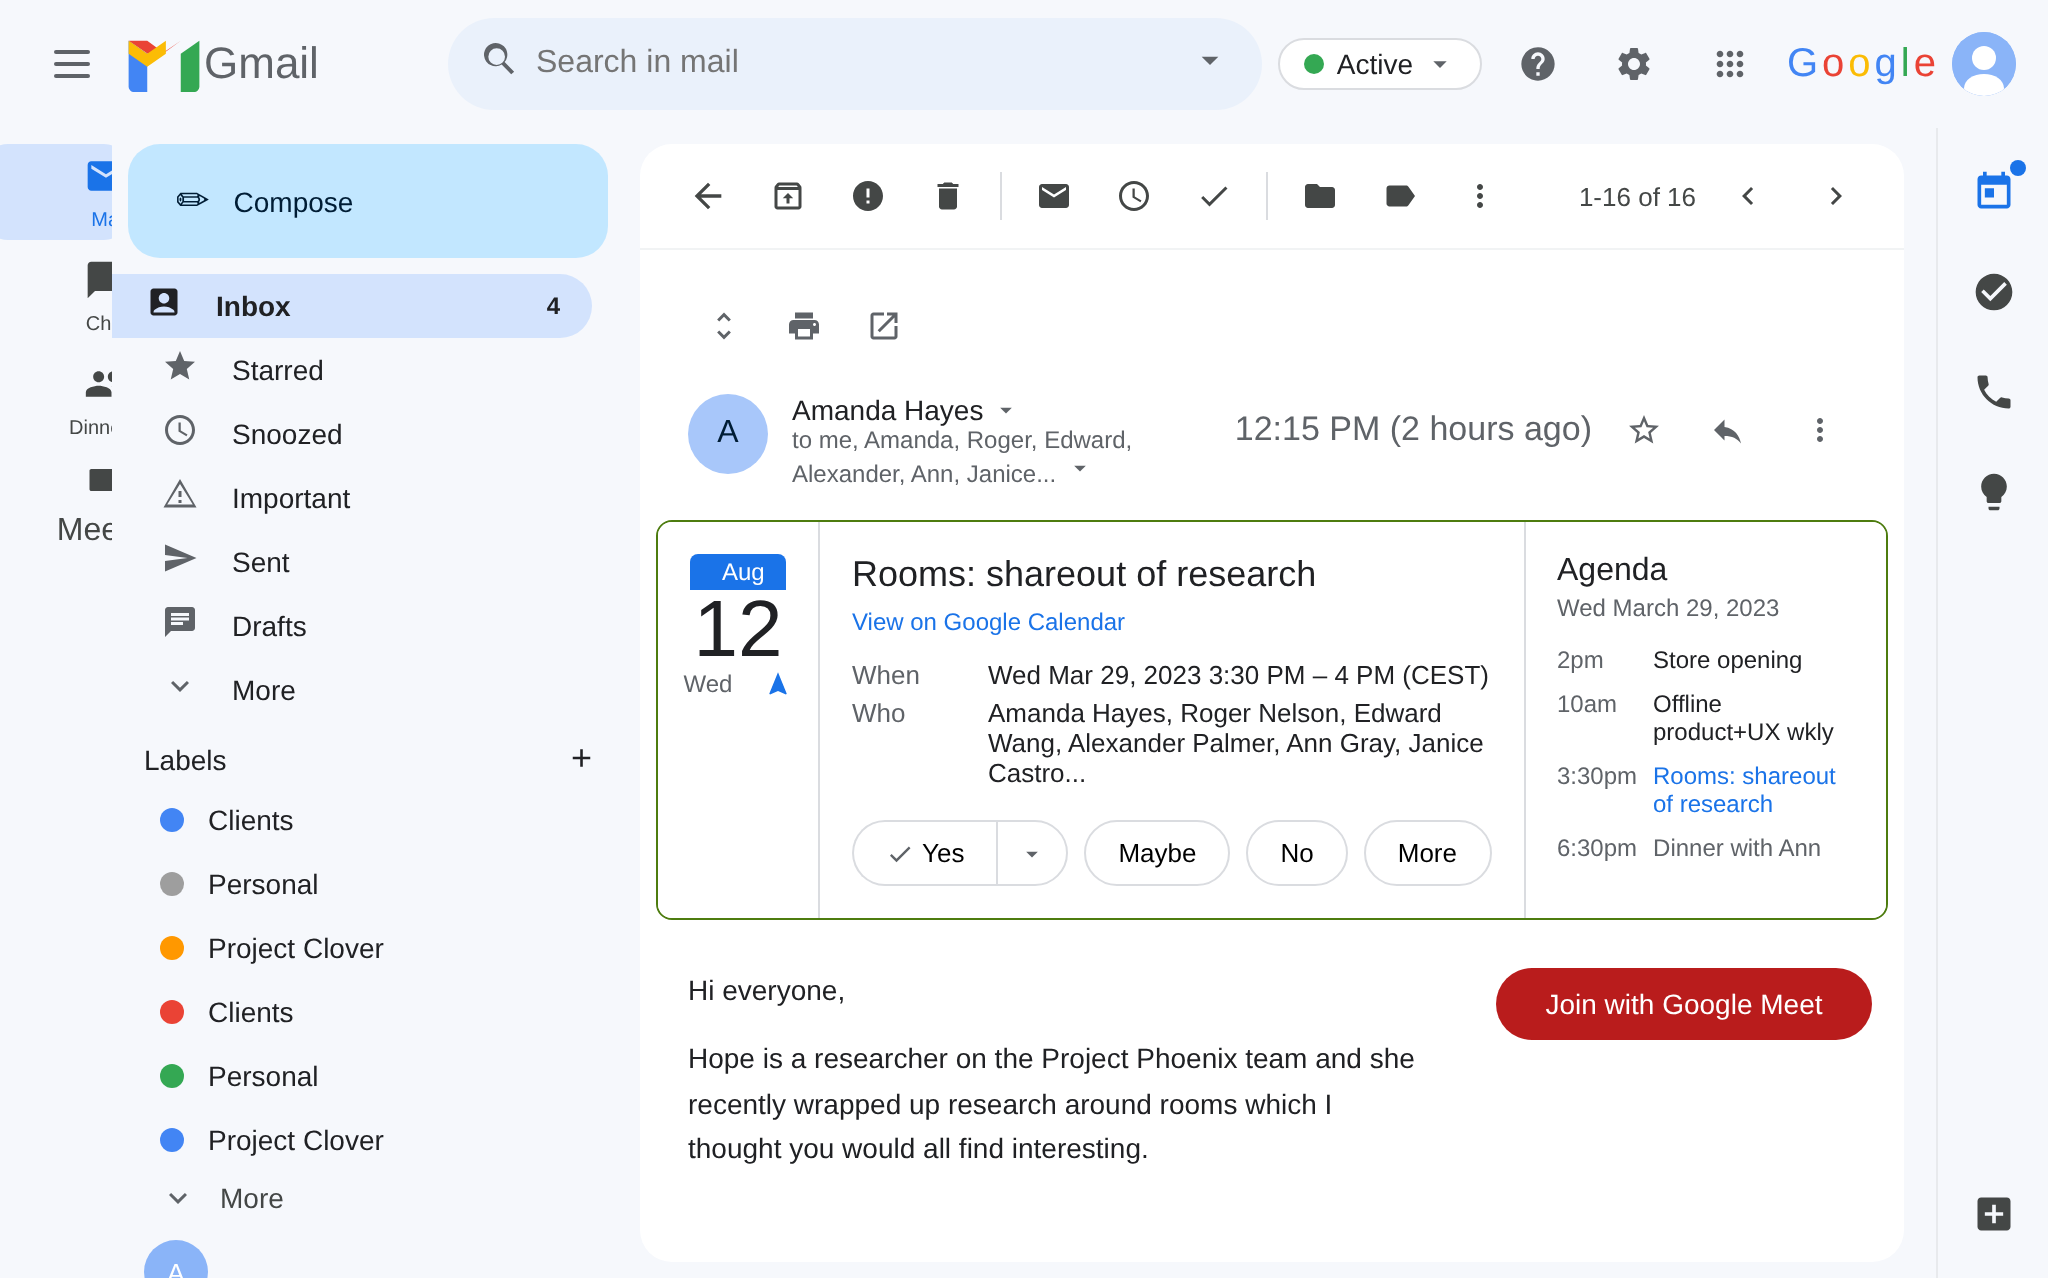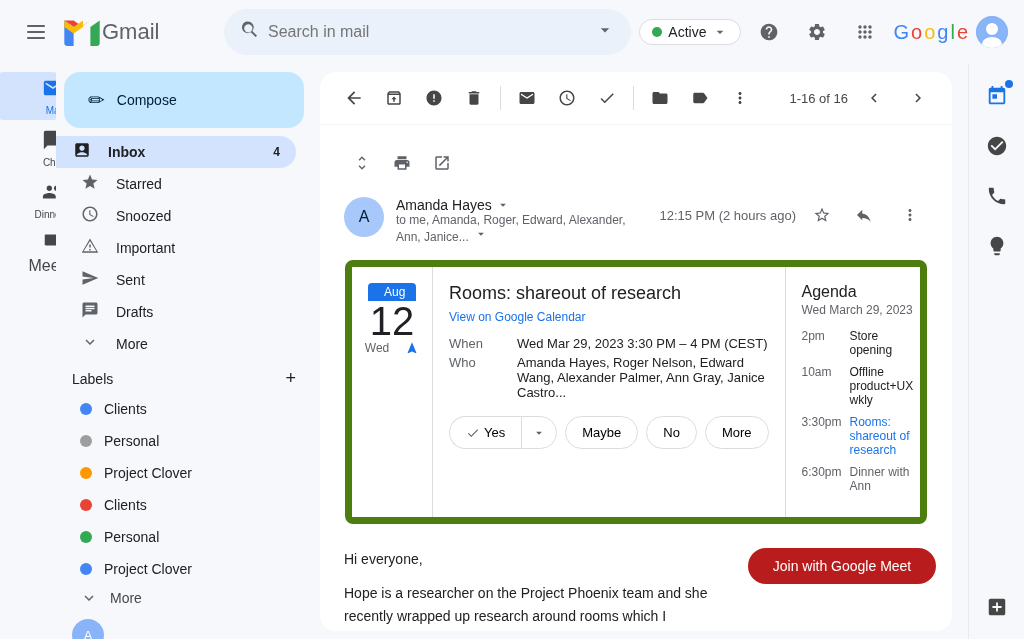--- a/index.html
+++ b/index.html
@@ -53,24 +53,24 @@
     .email-subject { padding: 16px 24px 8px 24px; font-size: 20px; font-weight: 400; display: flex; align-items: flex-start; gap: 8px; }
     .email-subject-text { flex: 1; line-height: 1.4; }
     .subject-actions { display: flex; gap: 4px; margin-top: 4px; }
 
     .email-body { flex: 1; overflow-y: auto; padding: 0; }
     .email-sender-row { display: flex; align-items: flex-start; padding: 8px 24px; gap: 12px; }
     .sender-avatar { width: 40px; height: 40px; border-radius: 50%; background: #a8c7fa; display: flex; align-items: center; justify-content: center; color: #001d35; font-weight: 500; font-size: 16px; flex-shrink: 0; }
     .sender-info { flex: 1; }
     .sender-name { font-weight: 500; font-size: 14px; }
     .sender-meta { font-size: 12px; color: #5f6368; }
-    .sender-time { font-size: 13px; color: #5f6368; margin-left: auto; display: flex; align-items: center; gap: 8px; }
-
-    
-    .calendar-card { margin: 8px 25px; border: 7px solid #4d7c0f; border-radius: 8px; display: flex; overflow: hidden; }
+    .sender-time { font-size: 17px; color: #5f6368; margin-left: auto; display: flex; align-items: center; gap: 8px; }
+
+    
+    .calendar-card { margin: 8px 8px; border: 1px solid #4d7c0f; border-radius: 8px; display: flex; overflow: hidden; }
     .calendar-card-left { background: white; padding: 16px; display: flex; flex-direction: column; align-items: center; min-width: 80px; }
     .cal-month { background: #1a73e8; color: white; font-size: 12px; font-weight: 500; text-align: center; border-radius: 4px 4px 0 0; padding: 2px 16px; width: 100%; text-align: center; }
     .cal-day { font-size: 40px; font-weight: 300; color: #202124; line-height: 1; }
     .cal-weekday { font-size: 12px; color: #5f6368; display: flex; align-items: center; gap: 16px; }
     .calendar-card-middle { flex: 1; padding: 16px; border-left: 1px solid #dadce0; }
     .cal-title { font-size: 18px; font-weight: 400; margin-bottom: 4px; }
     .cal-link { color: #1a73e8; font-size: 12px; text-decoration: none; cursor: pointer; }
     .cal-detail { display: grid; grid-template-columns: 60px 1fr; gap: 4px 8px; margin-top: 12px; font-size: 13px; }
     .cal-label { color: #5f6368; }
     .rsvp-buttons { display: flex; gap: 8px; margin-top: 16px; }

